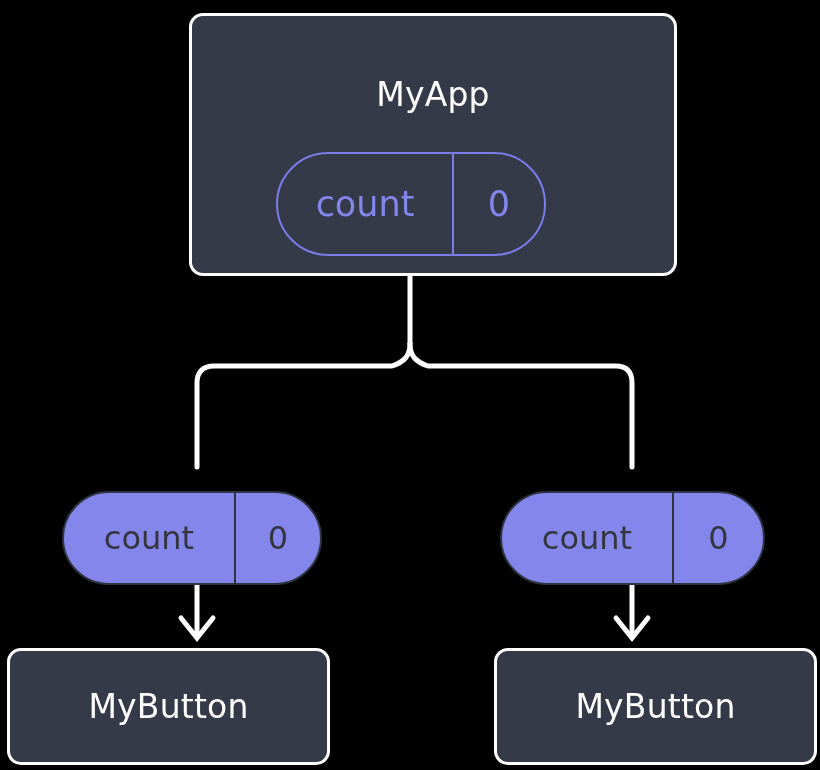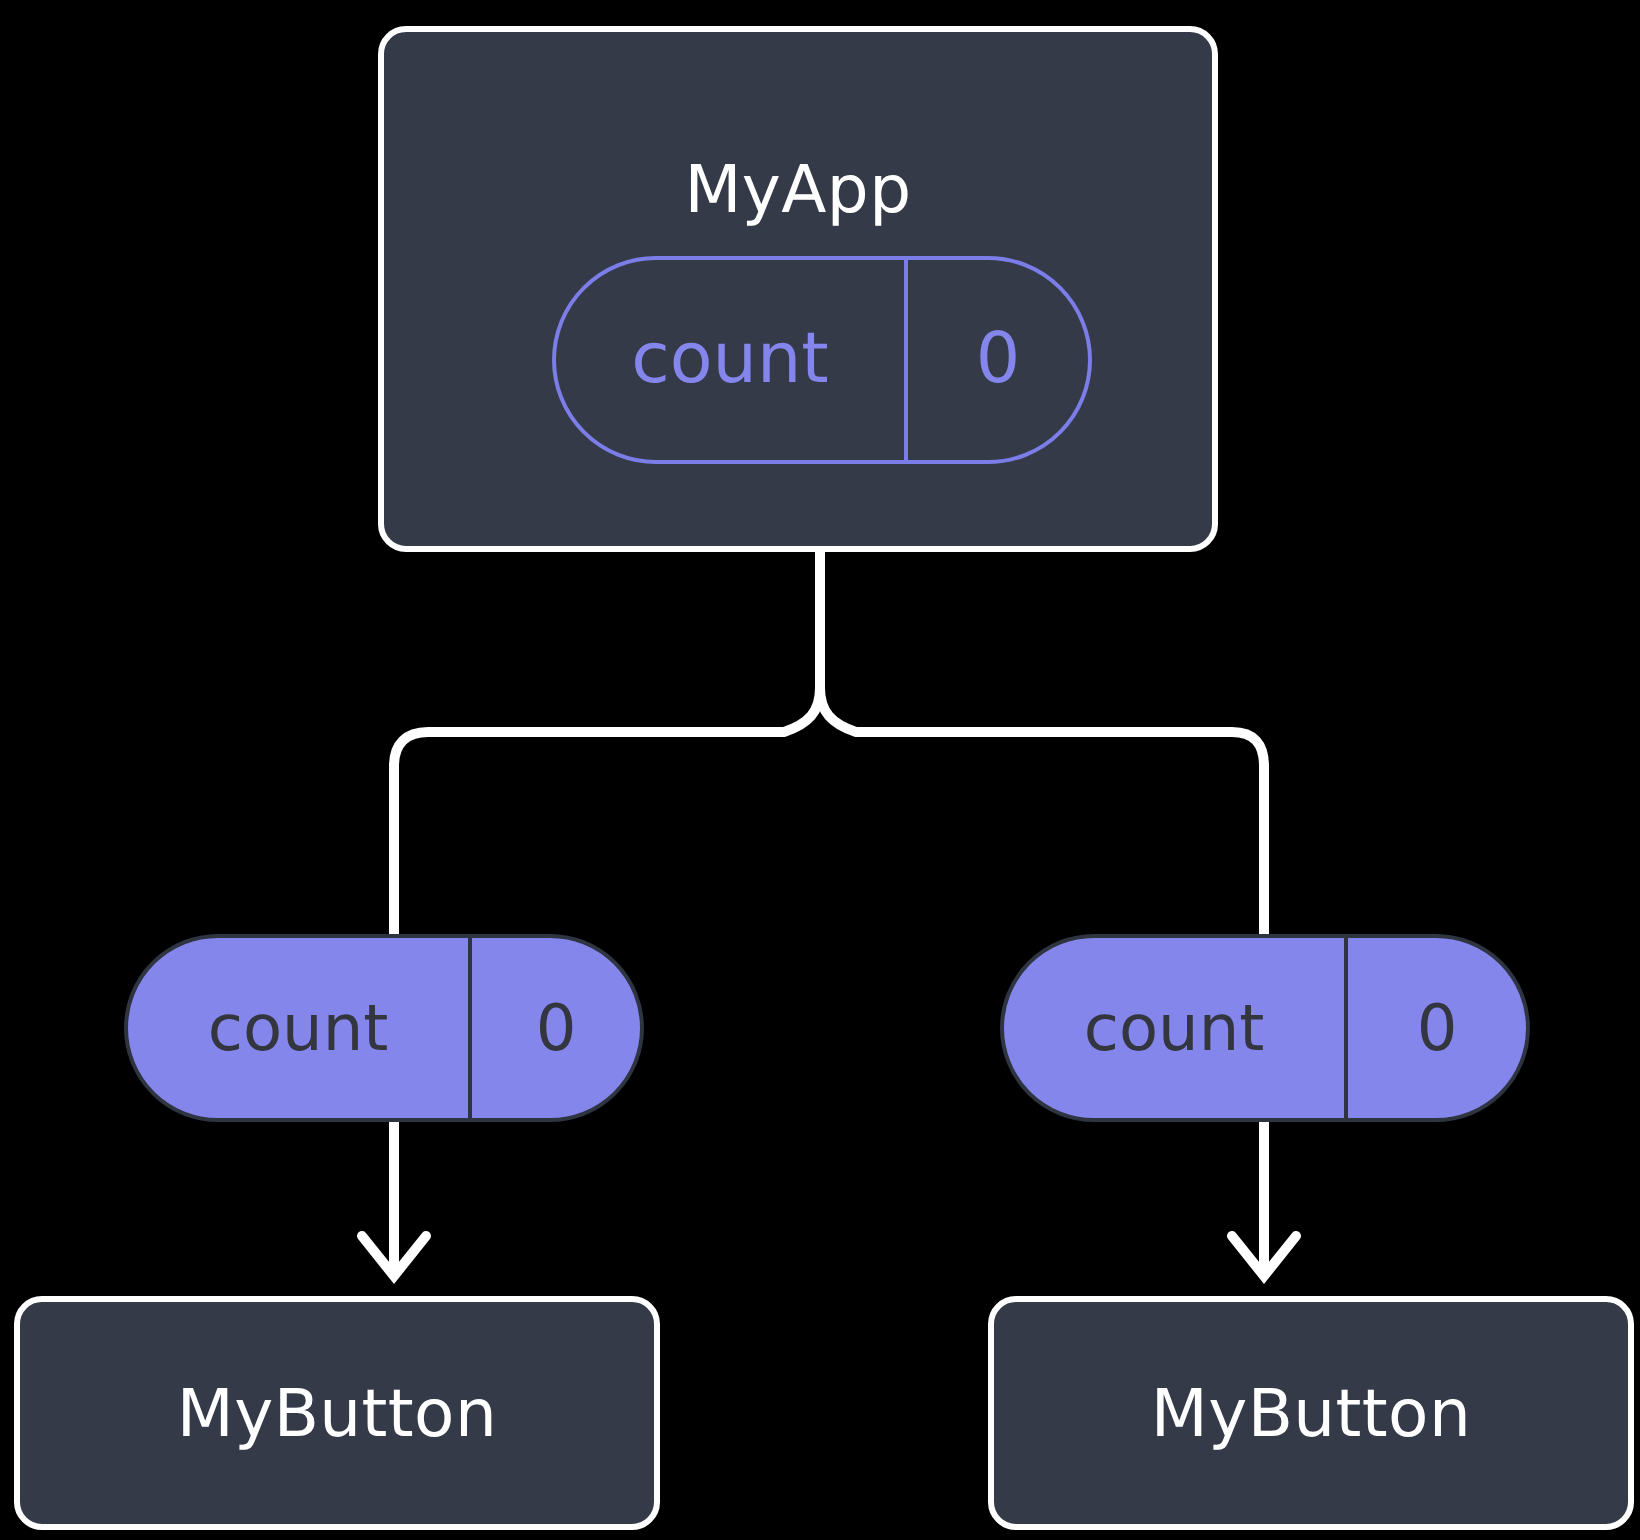--- a/index.html
+++ b/index.html
@@ -28,21 +28,21 @@
     background: #343a48;
     border: 3px solid #ffffff;
     border-radius: 14px;
     display: flex;
     flex-direction: column;
     align-items: center;
   }
   #myapp-box {
     left: 189px;
     top: 13px;
-    width: 420px;
+    width: 488px;
     height: 263px;
   }
   #mybutton-left-box {
     left: 7px;
     top: 648px;
     width: 323px;
     height: 117px;
     justify-content: center;
   }
   #mybutton-right-box {
@@ -64,20 +64,21 @@
     margin-top: 62px;
   }
   
   .pill {
     position: absolute;
     box-sizing: border-box;
     display: flex;
     align-items: stretch;
     border-radius: 999px;
     overflow: hidden;
+    margin-top: 24px;
   }
   .pill-cell {
     display: flex;
     align-items: center;
     justify-content: center;
     white-space: nowrap;
     line-height: 1;
   }
   
   #myapp-pill {

